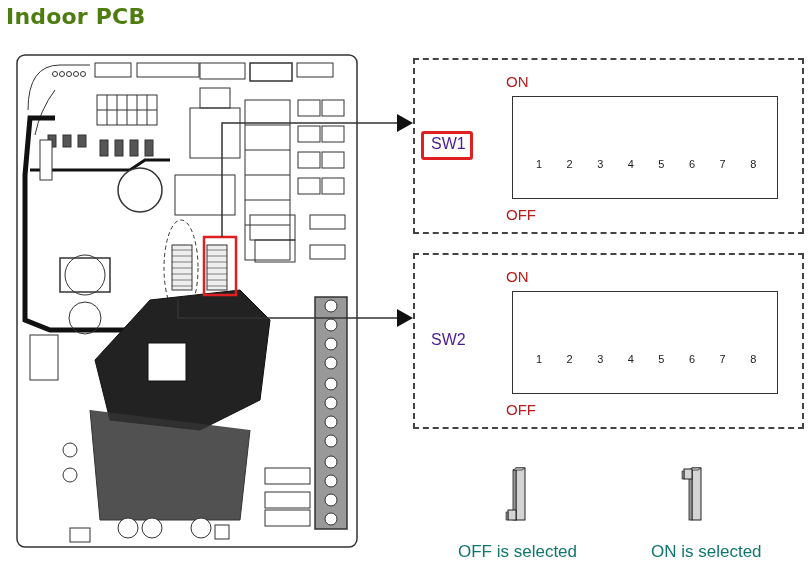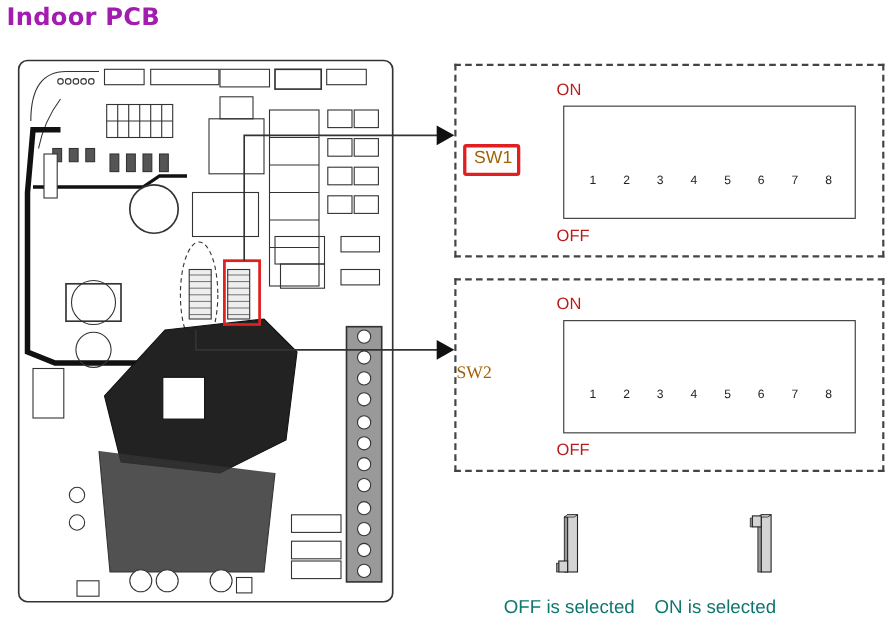--- a/index.html
+++ b/index.html
@@ -1,22 +1,22 @@
 <!DOCTYPE html>
 <html><head>
 <meta charset="utf-8">
 <style>
   html, body { margin:0; padding:0; background:#ffffff; }
   body { width:810px; height:571px; position:relative; overflow:hidden; font-family:"Liberation Sans", sans-serif; color:#1a1a1a; }
-  .title { position:absolute; left:6px; top:4px; font-family:"DejaVu Sans", sans-serif; font-weight:bold; font-size:22px; letter-spacing:0.2px; color:#a21caf; }
+  .title { position:absolute; left:6px; top:4px; font-family:"DejaVu Sans", sans-serif; font-weight:bold; font-size:22px; letter-spacing:0.2px; color:#4d7c0f; }
   #pcb { position:absolute; left:0; top:0; }
   .panel { position:absolute; border:2px dashed #444; box-sizing:border-box; }
   #panel-sw1 { left:413px; top:58px; width:391px; height:176px; }
   #panel-sw2 { left:413px; top:253px; width:391px; height:176px; }
-  .sw-label { position:absolute; font-size:16px; color:#a16207; }
+  .sw-label { position:absolute; font-size:16px; color:#4c1d95; }
   .sw1-label-box { position:absolute; left:421px; top:131px; width:52px; height:29px; border:3px solid #e02020; border-radius:3px; box-sizing:border-box; }
   .on-label, .off-label { position:absolute; font-size:15px; color:#b91c1c; }
   .switch-box { position:absolute; border:1.5px solid #333; box-sizing:border-box; background:#fff; }
   .num { position:absolute; font-size:11px; color:#222; width:16px; text-align:center; }
   .legend-text { position:absolute; font-size:17px; color:#0f766e; }
 </style>
 </head>
 <body>
 
 <div class="title">Indoor PCB</div>
@@ -296,21 +296,21 @@
 </svg>
 
 <div class="panel" id="panel-sw1"></div>
 <div class="sw1-label-box"></div>
 <div class="sw-label" style="left:431px;top:135px;">SW1</div>
 <div class="on-label" style="left:506px;top:73px;">ON</div>
 <div class="off-label" style="left:506px;top:206px;">OFF</div>
 <div class="switch-box" style="left:512px;top:96px;width:266px;height:103px;"></div>
 
 <div class="panel" id="panel-sw2"></div>
-<div class="sw-label" style="left:415px;top:331px;font-family:Liberation Serif, serif;">SW2</div>
+<div class="sw-label" style="left:431px;top:331px;">SW2</div>
 <div class="on-label" style="left:506px;top:268px;">ON</div>
 <div class="off-label" style="left:506px;top:401px;">OFF</div>
 <div class="switch-box" style="left:512px;top:291px;width:266px;height:103px;"></div>
 
 <div id="sw1-nums">
     <div class="num" style="left: 531px; top: 158px;">1</div>
     <div class="num" style="left: 561.6px; top: 158px;">2</div>
     <div class="num" style="left: 592.2px; top: 158px;">3</div>
     <div class="num" style="left: 622.8px; top: 158px;">4</div>
     <div class="num" style="left: 653.4px; top: 158px;">5</div>
@@ -323,13 +323,13 @@
     <div class="num" style="left: 561.6px; top: 353px;">2</div>
     <div class="num" style="left: 592.2px; top: 353px;">3</div>
     <div class="num" style="left: 622.8px; top: 353px;">4</div>
     <div class="num" style="left: 653.4px; top: 353px;">5</div>
     <div class="num" style="left: 684px; top: 353px;">6</div>
     <div class="num" style="left: 714.6px; top: 353px;">7</div>
     <div class="num" style="left: 745.2px; top: 353px;">8</div>
   </div>
 
 <div class="legend-text" style="left:458px;top:542px;">OFF is selected</div>
-<div class="legend-text" style="left:595px;top:542px;">ON is selected</div>
+<div class="legend-text" style="left:651px;top:542px;">ON is selected</div>
 
 </body></html>

